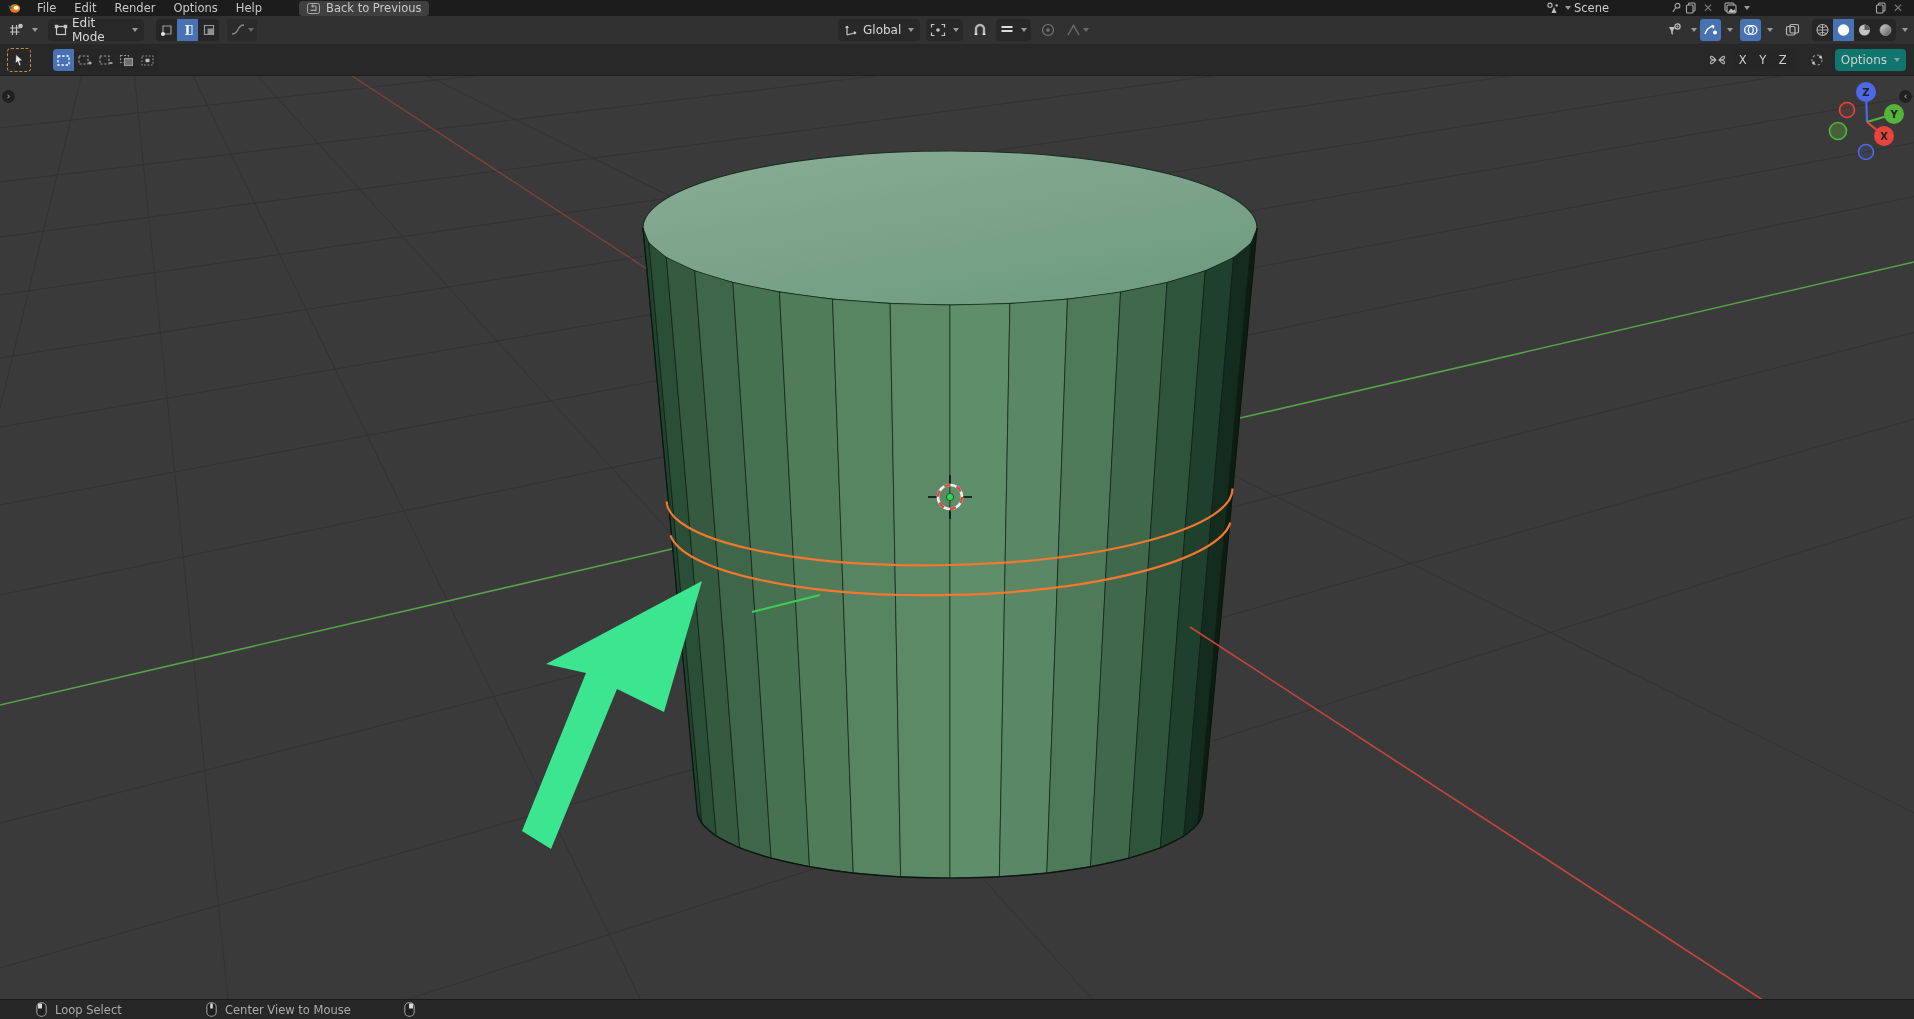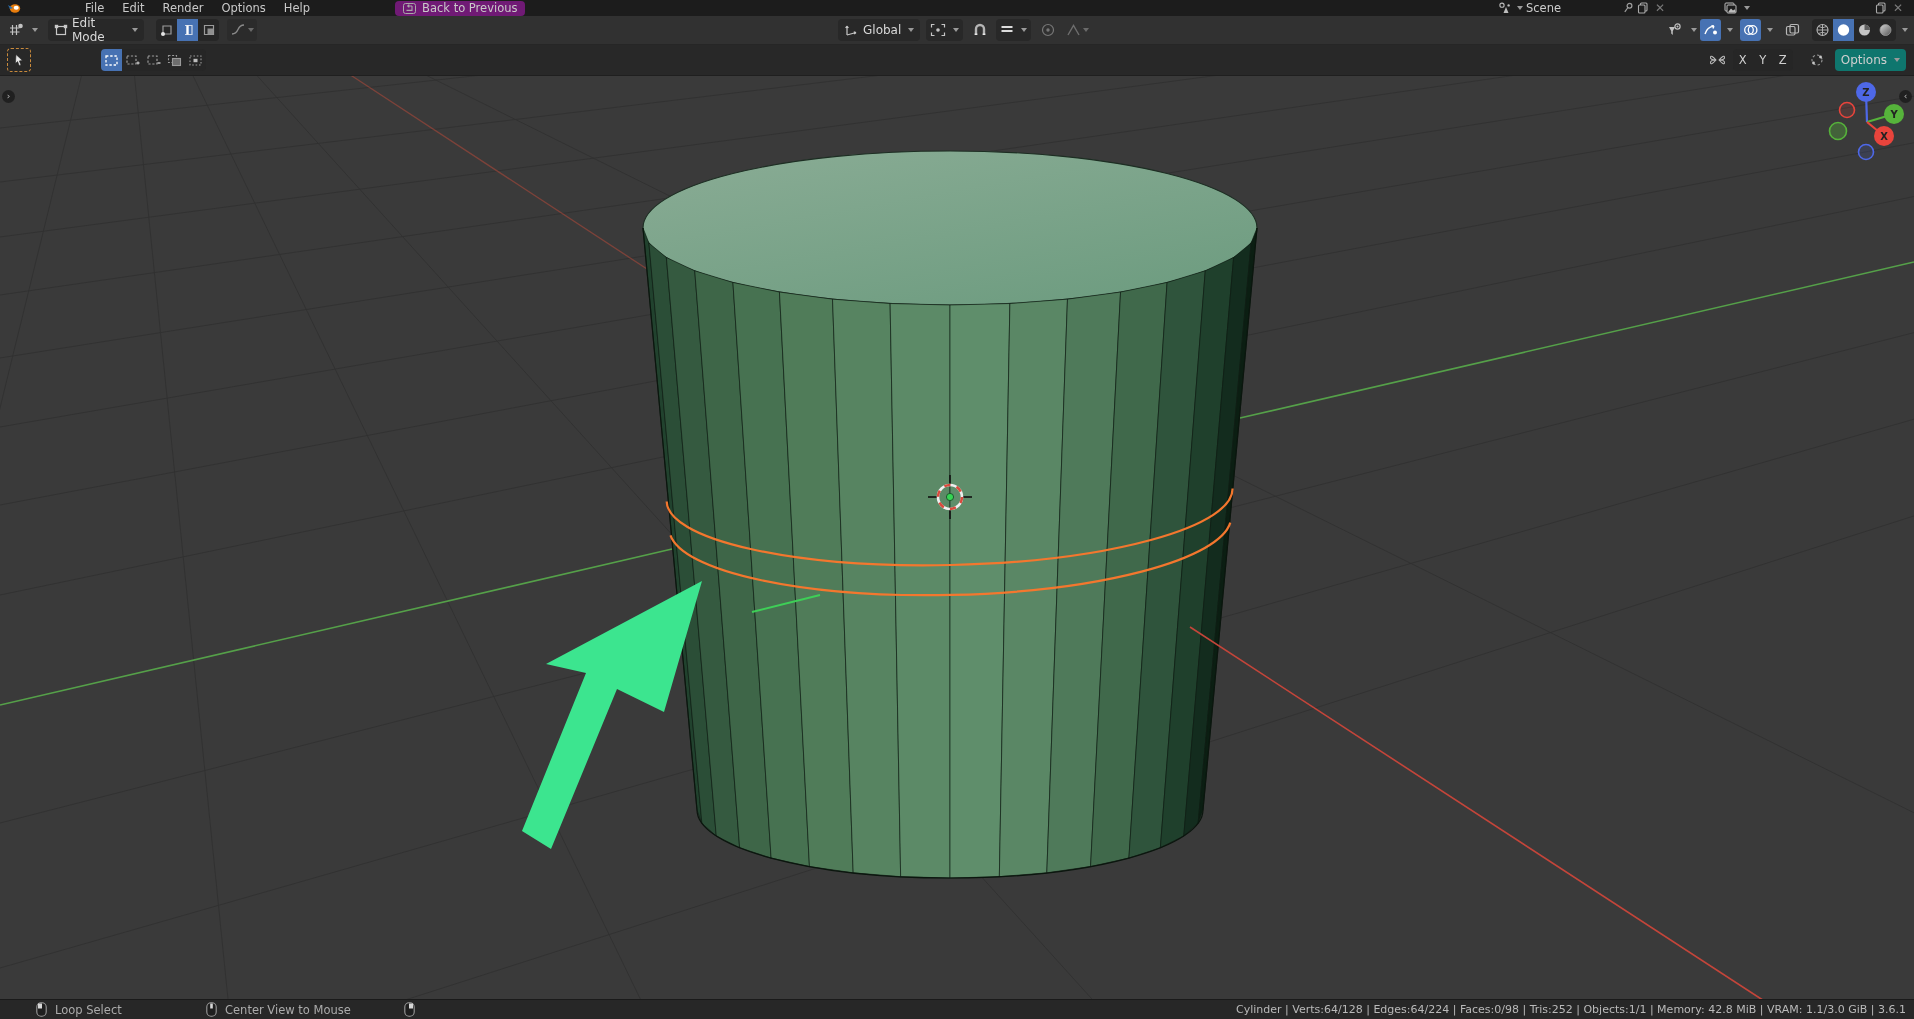--- a/index.html
+++ b/index.html
@@ -1,20 +1,20 @@
 <!DOCTYPE html>
 <html><head>
 <meta charset="utf-8">
 <style>
   * { box-sizing: border-box; }
   html,body { margin:0; padding:0; width:1914px; height:1019px; overflow:hidden;
               background:#3a3a3a; font-family:"DejaVu Sans","Liberation Sans",sans-serif;
               -webkit-font-smoothing:antialiased; }
   #scene { position:absolute; left:0; top:0; z-index:0; }
-  .bar { position:absolute; left:0; width:1914px; z-index:2; display:flex; align-items:center;gap:48px; }
+  .bar { position:absolute; left:0; width:1914px; z-index:2; display:flex; align-items:center; }
   #topbar   { top:0; height:16px; background:#1c1c1c; color:#c9c9c9; font-size:11.5px; }
   #header   { top:16px; height:29px; background:#313131; color:#d8d8d8; font-size:12px;
               border-bottom:1px solid #262626; }
   #toolrow  { top:45px; height:31px; background:#282828; color:#cfcfcf; font-size:12px;
               border-bottom:1px solid #1f1f1f; }
   #statusbar{ top:999px; height:20px; background:#272727; color:#ababab; font-size:11.5px;
               border-top:1px solid #1a1a1a; }
   .menu-item { padding:0 9px; height:16px; line-height:16px; cursor:default; }
   .hmenu-item { padding:0 9px; height:22px; line-height:22px; border-radius:4px; }
   .btn { display:flex; align-items:center; border-radius:4px; background:#2b2b2b; }
@@ -130,21 +130,21 @@
       <path d="M1 3 L6 6 L3 7 Z" fill="#2a6fae"></path>
     </svg>
   </span>
   <div id="topbar-menus" style="display:flex;">
       <span class="menu-item">File</span>
       <span class="menu-item">Edit</span>
       <span class="menu-item">Render</span>
       <span class="menu-item">Options</span>
       <span class="menu-item">Help</span>
     </div>
-  <div class="btn" style="margin-left:28px; height:15px; padding:0 8px; gap:6px; background:#701a75;">
+  <div class="btn" style="margin-left:28px; height:15px; padding:0 8px; gap:6px; background:#404040;">
     <svg width="13" height="11" viewBox="0 0 13 11">
       <rect x="0.5" y="0.5" width="12" height="10" rx="2" fill="none" stroke="#a9a9a9"></rect>
       <path d="M9 3 L4.5 3 M4.5 3 L6.3 1.6 M4.5 3 L6.3 4.4 M9 3 L9 7.4 L3.5 7.4" fill="none" stroke="#a9a9a9" stroke-width="1.1"></path>
     </svg>
     <span>Back to Previous</span>
   </div>
   <div class="spacer"></div>
 
   <div class="tb-widget" style="width:178px;">
     <svg width="13" height="12" viewBox="0 0 13 12">
@@ -422,14 +422,13 @@
       </div>
       <div class="mousegrp" style="left: 404px;">
         <span style="display: flex; align-items: center;">
           <svg width="11" height="15" viewBox="0 0 11 15">
     <rect x="0.8" y="0.8" width="9.4" height="13.4" rx="4.2" fill="#1f1f1f" stroke="#9a9a9a" stroke-width="1.1"></rect>
     <path d="M5 1.5 h4 v5 h-4 z" fill="#d8d8d8"></path>
           </svg>
         </span>
       </div>
     </div>
-  <div id="stats">Cylinder | Verts:64/128 | Edges:64/224 | Faces:0/98 | Tris:252 | Objects:1/1 | Memory: 42.8 MiB | VRAM: 1.1/3.0 GiB | 3.6.1</div>
 </div>
 
 </body></html>

